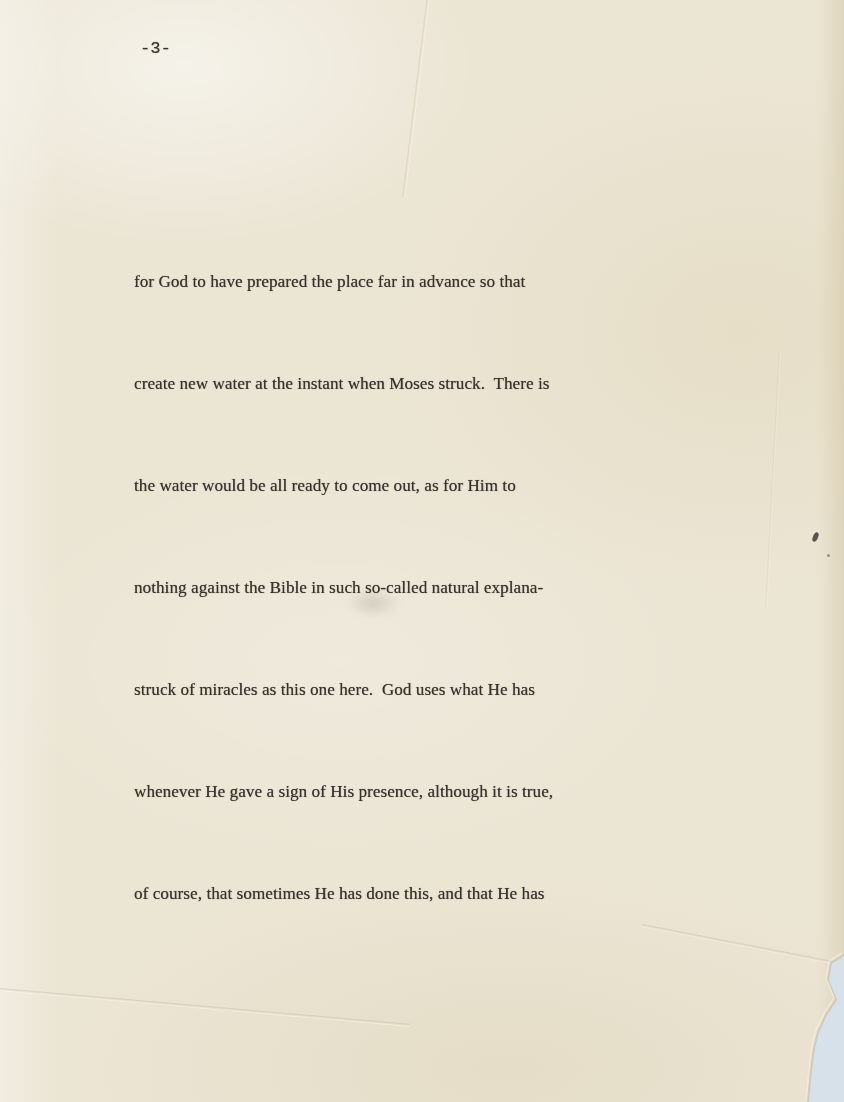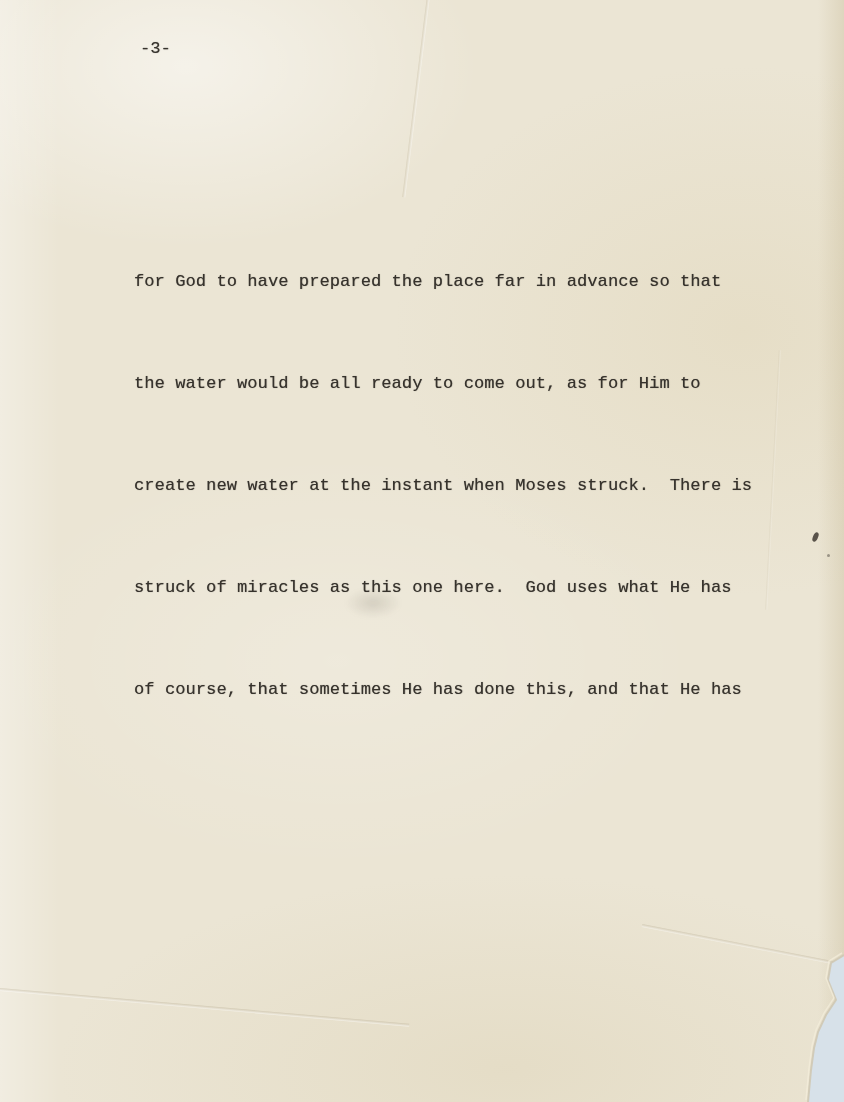--- a/index.html
+++ b/index.html
@@ -61,21 +61,21 @@
   }
   .page-number {
     position:absolute; left:140px; top:40px; line-height:17px;
   }
   .body-text {
     position:absolute; left:105px; top:95px; line-height:34px; white-space:pre;
   }
   .paragraph { margin-top:34px; }
   .paragraph:first-child { margin-top:0; }
   .para-wide { margin-left:29px; }  
-  .line { height:34px; white-space:pre; }
+  .line { height:34px; white-space:pre;font-family:Liberation Serif, serif; }
   .torn-corner { position:absolute; right:0; bottom:0; display:block; }
 </style>
 </head>
 <body>
 
 <div class="scan">
   <div class="paper">
     <div class="crease crease-top"></div>
     <div class="crease crease-bottom-left"></div>
     <div class="crease crease-bottom-right"></div>
@@ -83,23 +83,25 @@
     <div class="smudge"></div>
     <div class="ink-speck speck-1"></div>
     <div class="ink-speck speck-2"></div>
 
     <div class="typed page-number">-3-</div>
 
     <div class="typed body-text">
 
       <div class="paragraph para-wide">
         <div class="line">for God to have prepared the place far in advance so that</div>
+        <div class="line">create new water at the instant when Moses struck.  There is</div>
         <div class="line">the water would be all ready to come out, as for Him to</div>
-        <div class="line">create new water at the instant when Moses struck.  There is</div>
+        <div class="line">nothing against the Bible in such so-called natural explana-</div>
         <div class="line">struck of miracles as this one here.  God uses what He has</div>
+        <div class="line">whenever He gave a sign of His presence, although it is true,</div>
         <div class="line">of course, that sometimes He has done this, and that He has</div>
         
       </div>
 
       
 
       
 
       
 

